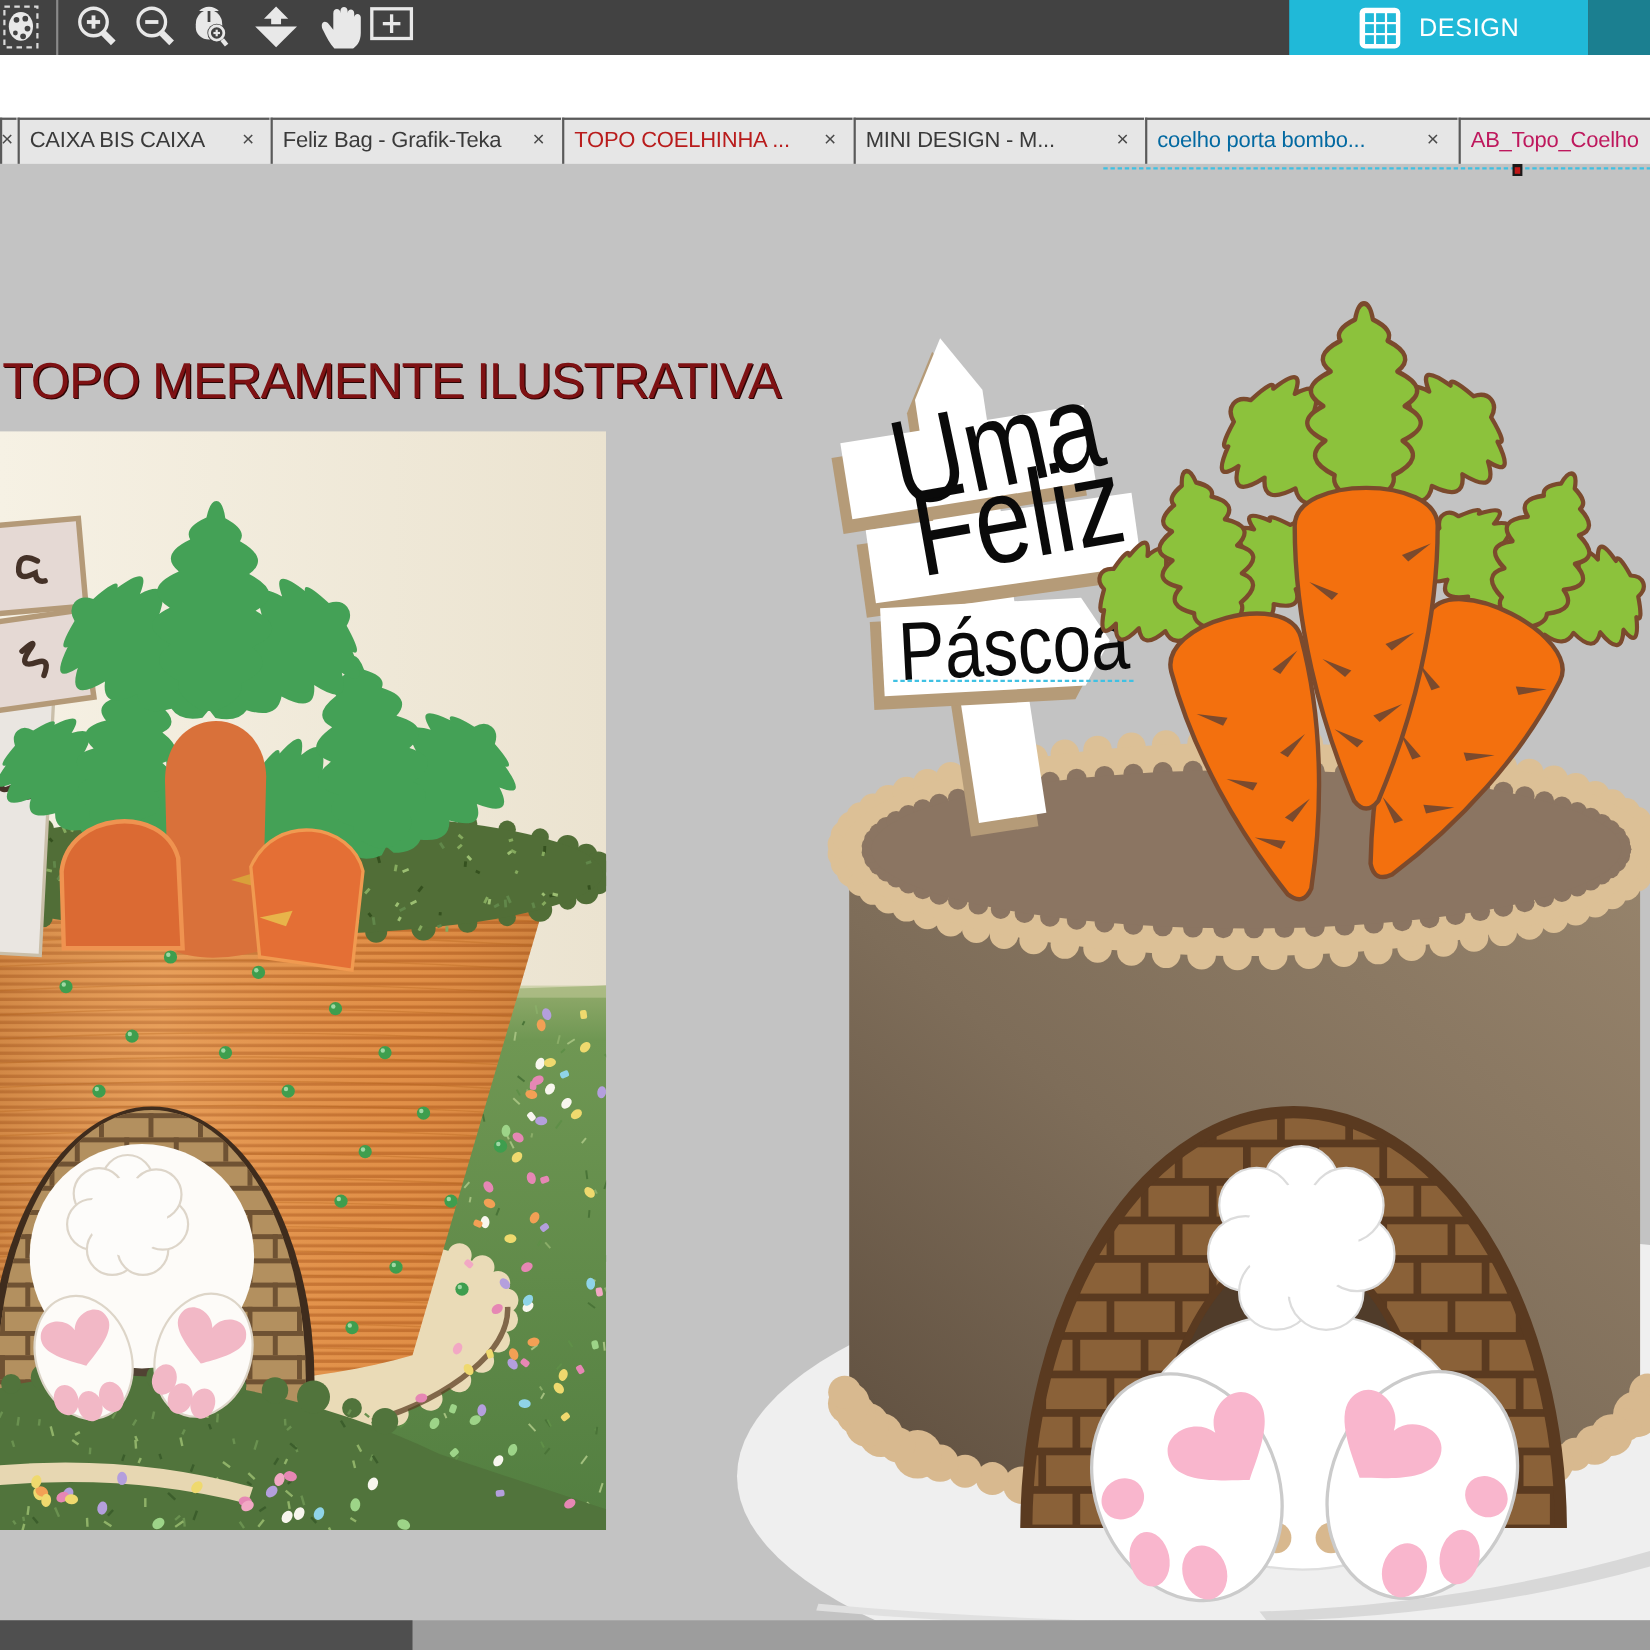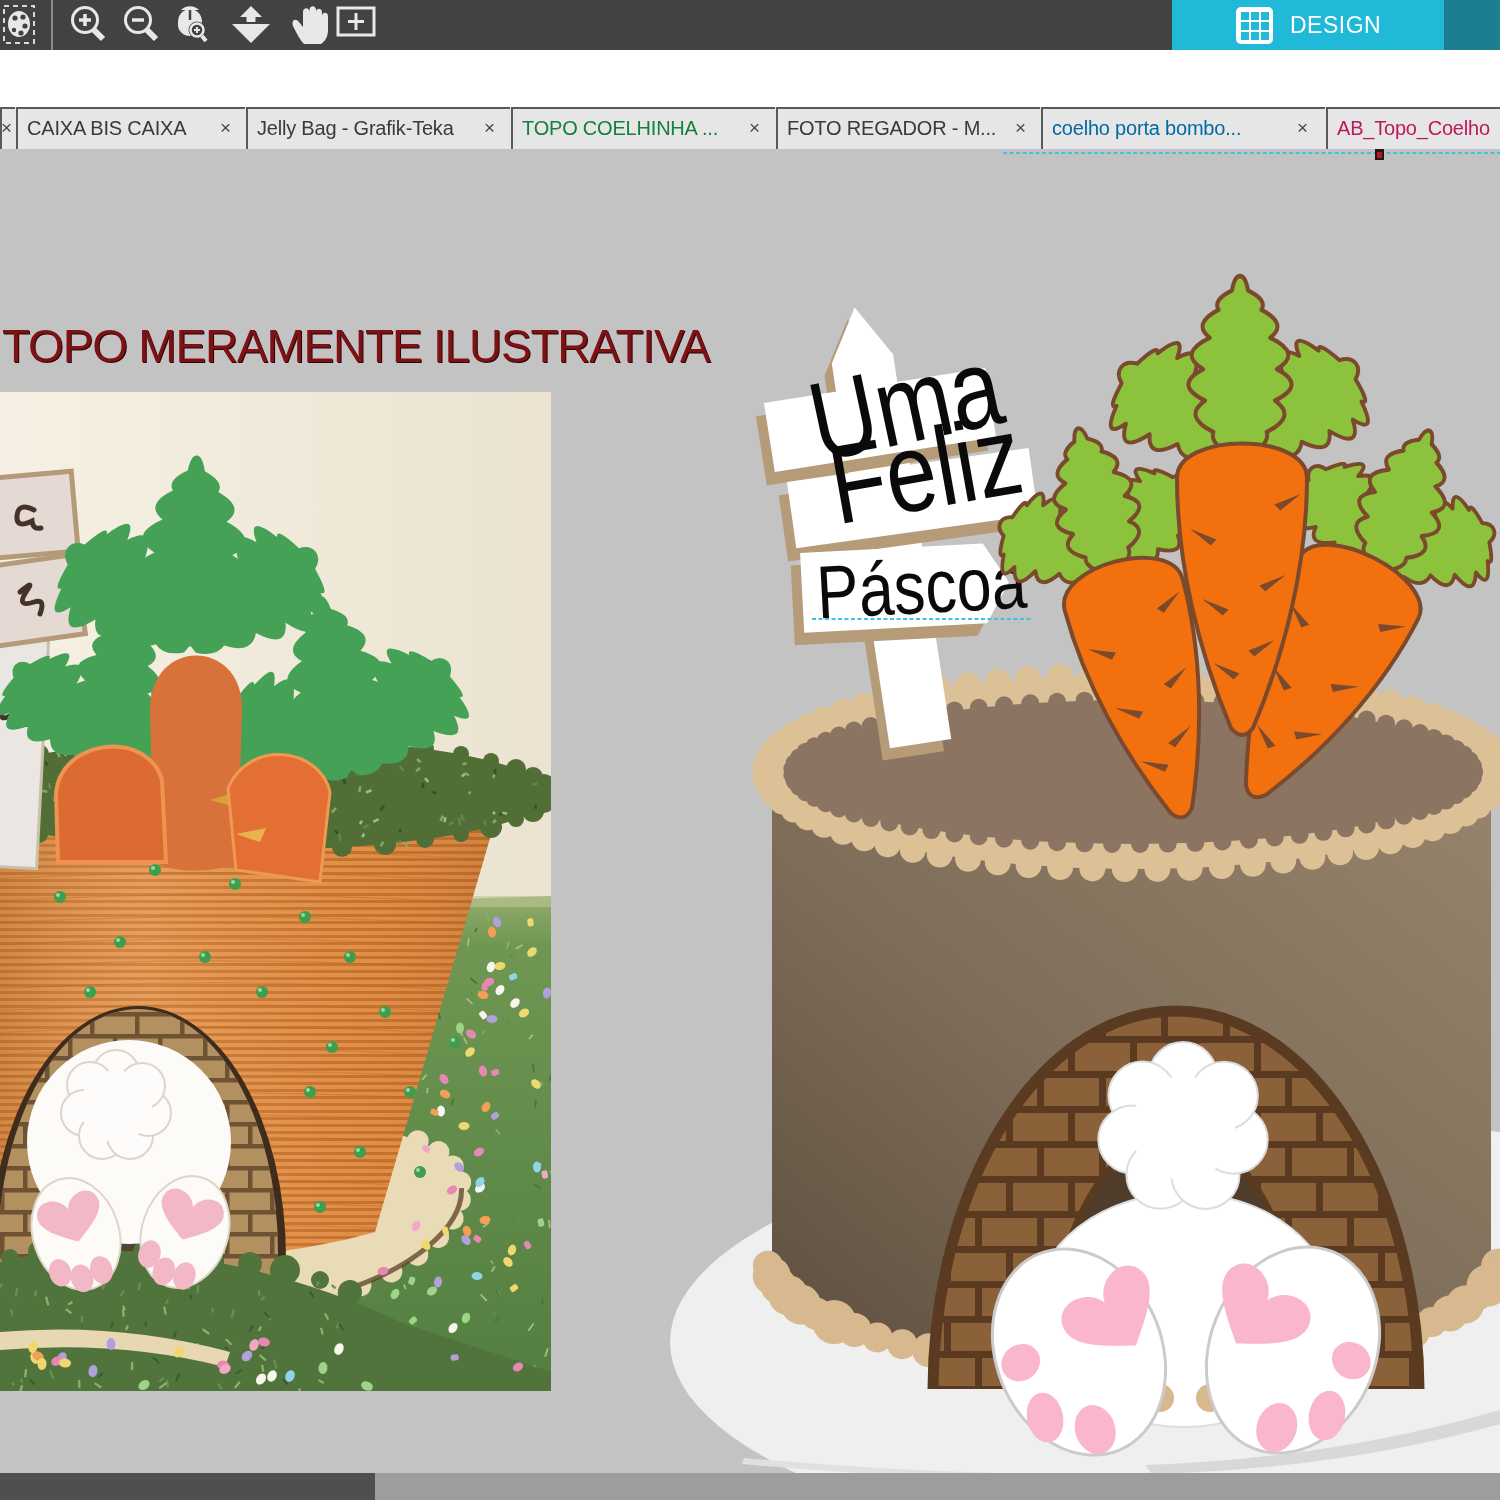--- a/index.html
+++ b/index.html
@@ -55,27 +55,27 @@
 <text x="1290" y="33" font-family="Liberation Sans, sans-serif" font-size="23" fill="#fff" letter-spacing="0.5">DESIGN</text>
 </svg>
 <div style="position:absolute;left:0;top:50px;width:1500px;height:57px;background:#fff"></div>
 <div style="position:absolute;left:0;top:107px;width:1500px;height:43px;background:#e6e6e6;border-bottom:1px solid #a8a8a8;box-sizing:border-box">
     <div style="position:absolute;left:0px;top:0;width:15px;height:42px;background:#e6e6e6;border-left:2px solid #5a5a5a;border-top:2px solid #5a5a5a;box-sizing:border-box"></div>
     <div style="position:absolute;left:1px;top:10px;font-size:19px;color:#4a4a4a">×</div>
     <div style="position:absolute;left:16px;top:0;width:229px;height:42px;background:#e6e6e6;border-left:2px solid #5a5a5a;border-top:2px solid #5a5a5a;box-sizing:border-box"></div>
     <div style="position:absolute;left:27px;top:10px;font-size:20px;letter-spacing:-0.2px;color:#3a3a3a;white-space:nowrap;overflow:hidden;width:207px">CAIXA BIS CAIXA</div>
     <div style="position:absolute;left:220px;top:10px;font-size:19px;color:#4a4a4a">×</div>
     <div style="position:absolute;left:246px;top:0;width:264px;height:42px;background:#e6e6e6;border-left:2px solid #5a5a5a;border-top:2px solid #5a5a5a;box-sizing:border-box"></div>
-    <div style="position:absolute;left:257px;top:10px;font-size:20px;letter-spacing:-0.2px;color:#3a3a3a;white-space:nowrap;overflow:hidden;width:242px">Jelly Bag - Grafik-Teka</div>
+    <div style="position:absolute;left:257px;top:10px;font-size:20px;letter-spacing:-0.2px;color:#3a3a3a;white-space:nowrap;overflow:hidden;width:242px">Feliz Bag - Grafik-Teka</div>
     <div style="position:absolute;left:484px;top:10px;font-size:19px;color:#4a4a4a">×</div>
     <div style="position:absolute;left:511px;top:0;width:264px;height:42px;background:#e6e6e6;border-left:2px solid #5a5a5a;border-top:2px solid #5a5a5a;box-sizing:border-box"></div>
-    <div style="position:absolute;left:522px;top:10px;font-size:20px;letter-spacing:-0.2px;color:#15803d;white-space:nowrap;overflow:hidden;width:242px">TOPO COELHINHA ...</div>
+    <div style="position:absolute;left:522px;top:10px;font-size:20px;letter-spacing:-0.2px;color:#b91c1c;white-space:nowrap;overflow:hidden;width:242px">TOPO COELHINHA ...</div>
     <div style="position:absolute;left:749px;top:10px;font-size:19px;color:#4a4a4a">×</div>
     <div style="position:absolute;left:776px;top:0;width:264px;height:42px;background:#e6e6e6;border-left:2px solid #5a5a5a;border-top:2px solid #5a5a5a;box-sizing:border-box"></div>
-    <div style="position:absolute;left:787px;top:10px;font-size:20px;letter-spacing:-0.2px;color:#3a3a3a;white-space:nowrap;overflow:hidden;width:242px">FOTO REGADOR - M...</div>
+    <div style="position:absolute;left:787px;top:10px;font-size:20px;letter-spacing:-0.2px;color:#3a3a3a;white-space:nowrap;overflow:hidden;width:242px">MINI DESIGN - M...</div>
     <div style="position:absolute;left:1015px;top:10px;font-size:19px;color:#4a4a4a">×</div>
     <div style="position:absolute;left:1041px;top:0;width:284px;height:42px;background:#e6e6e6;border-left:2px solid #5a5a5a;border-top:2px solid #5a5a5a;box-sizing:border-box"></div>
     <div style="position:absolute;left:1052px;top:10px;font-size:20px;letter-spacing:-0.2px;color:#0369a1;white-space:nowrap;overflow:hidden;width:262px">coelho porta bombo...</div>
     <div style="position:absolute;left:1297px;top:10px;font-size:19px;color:#4a4a4a">×</div>
     <div style="position:absolute;left:1326px;top:0;width:175px;height:42px;background:#e6e6e6;border-left:2px solid #5a5a5a;border-top:2px solid #5a5a5a;box-sizing:border-box"></div>
     <div style="position:absolute;left:1337px;top:10px;font-size:20px;letter-spacing:-0.2px;color:#be185d;white-space:nowrap;overflow:hidden;width:153px">AB_Topo_Coelho</div>
   </div>
 <div style="position:absolute;left:0;top:149px;width:1500px;height:1324px;background:#c3c3c3"></div>
 <div style="position:absolute;left:2px;top:319px;font-size:46px;letter-spacing:-1.2px;color:#7e1113;white-space:nowrap;text-shadow:1px 1px 0 #2a0505">TOPO MERAMENTE ILUSTRATIVA</div>
 <svg width="551" height="999" viewBox="0 0 551 999" style="position:absolute;left:0;top:392px">

